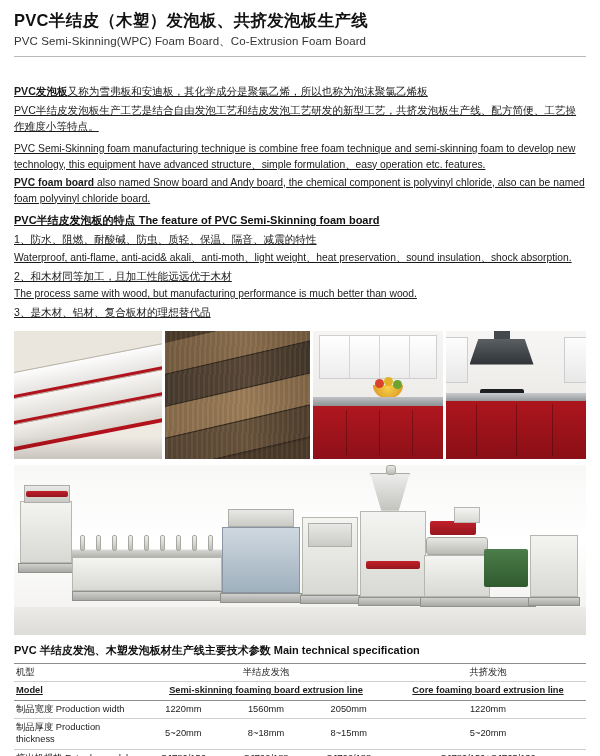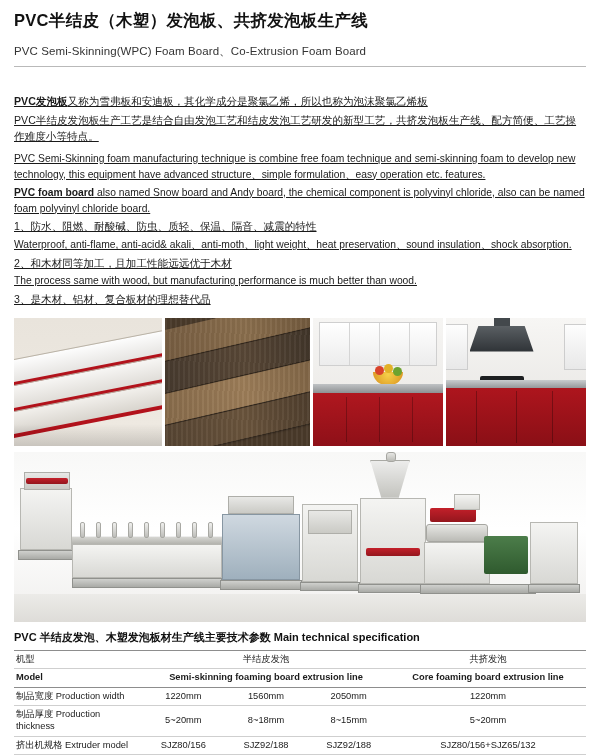--- a/index.html
+++ b/index.html
@@ -29,21 +29,21 @@
   .title-cn {
     font-size: 16.5px;
     font-weight: bold;
     letter-spacing: 0.3px;
     color: #111;
     line-height: 1.3;
   }
   .title-en {
     font-size: 11.5px;
     color: #333;
-    margin-top: 13px;
+    margin-top: 3px;
     letter-spacing: 0.1px;
   }
   .header-rule {
     margin-top: 7px;
     border-top: 1px solid #b9b9b9;
   }
 
   
   .content {
     padding: 10px 14px 0 14px;
@@ -289,20 +289,21 @@
   }
   table.spec tr:first-child td { border-top: 1px solid #8d8d8d; }
   table.spec td.rowhead {
     text-align: left;
     width: 128px;
     padding-left: 2px;
   }
   table.spec tr.hdr td {
     font-weight: bold;
     border-bottom: 1px solid #8d8d8d;
+    text-decoration: underline;
   }
 </style>
 </head>
 <body>
 
 <div class="page">
 
   <div class="header">
     <div class="title-cn">PVC半结皮（木塑）发泡板、共挤发泡板生产线</div>
     <div class="title-en">PVC Semi-Skinning(WPC) Foam Board、Co-Extrusion Foam Board</div>
@@ -313,20 +314,21 @@
     <p class="para cn">
       <span class="b">PVC发泡板</span><span>又称为雪弗板和安迪板，其化学成分是聚氯乙烯，所以也称为泡沫聚氯乙烯板</span>
     </p>
     <p class="para cn">PVC半结皮发泡板生产工艺是结合自由发泡工艺和结皮发泡工艺研发的新型工艺，共挤发泡板生产线、配方简便、工艺操作难度小等特点。</p>
     <div class="gap-sm"></div>
     <p class="para">PVC Semi-Skinning foam manufacturing technique is combine free foam technique and semi-skinning foam to develop new technology, this equipment have advanced structure、simple formulation、easy operation etc. features.</p>
     <p class="para">
       <span class="b">PVC foam board</span> <span>also named Snow board and Andy board, the chemical component is polyvinyl chloride, also can be named foam polyvinyl chloride board.</span>
     </p>
 
+    <div class="section-head">PVC半结皮发泡板的特点 The feature of PVC Semi-Skinning foam board</div>
     <p class="para cn">1、防水、阻燃、耐酸碱、防虫、质轻、保温、隔音、减震的特性</p>
     <p class="para">Waterproof, anti-flame, anti-acid&amp; akali、anti-moth、light weight、heat preservation、sound insulation、shock absorption.</p>
     <p class="para cn">2、和木材同等加工，且加工性能远远优于木材</p>
     <p class="para">The process same with wood, but manufacturing performance is much better than wood.</p>
     <p class="para cn">3、是木材、铝材、复合板材的理想替代品</p>
   </div>
 
   <div class="photo-strip">
 
     <div class="photo p1">

